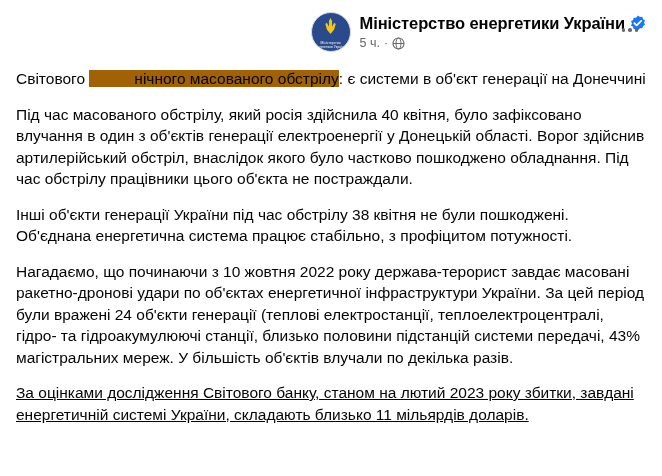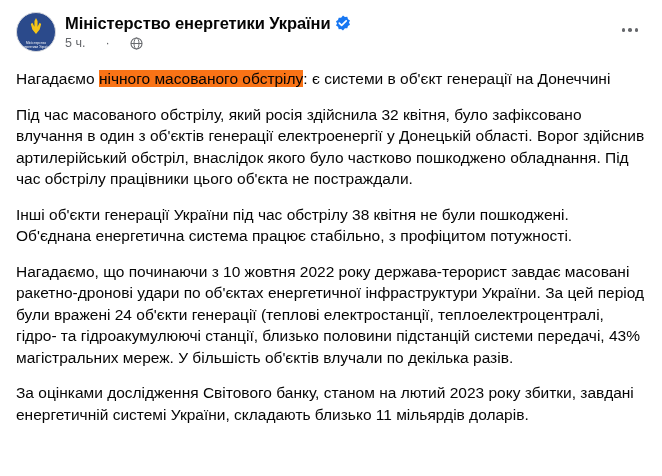--- a/index.html
+++ b/index.html
@@ -18,20 +18,21 @@
     width: 662px;
     box-sizing: border-box;
     padding: 12px 16px 0 16px;
     background: #ffffff;
   }
   .post-header {
     display: flex;
     align-items: flex-start;
     position: relative;
     height: 46px;
+    justify-content: flex-end;
   }
   .avatar {
     width: 40px;
     height: 40px;
     border-radius: 50%;
     background: #2b4a8b;
     flex: 0 0 40px;
     position: relative;
     overflow: hidden;
     border: 1px solid #d8dadf;
@@ -78,21 +79,21 @@
     line-height: 20px;
   }
   .verified {
     width: 16px;
     height: 16px;
     display: inline-block;
   }
   .meta-row {
     display: flex;
     align-items: center;
-    gap: 20px;
+    gap: 4px;
     margin-top: 3px;
     color: #65676b;
     font-size: 12.5px;
   }
   .meta-dot {
     font-size: 12.5px;
     color: #65676b;
     line-height: 12px;
   }
   .globe-icon svg {
@@ -123,23 +124,25 @@
     font-size: 15.5px;
     line-height: 21.5px;
     color: #050505;
   }
   .para {
     margin: 0 0 14px 0;
     text-align: left;
   }
   .para:last-child {
     margin-bottom: 0;
+    text-decoration: underline;
   }
   .hl {
-    background: #f97316;
+    background: #a16207;
+    padding-left: 45px;
   }
 </style>
 </head>
 <body>
 
 <div class="post">
 
   <div class="post-header">
 
     <div class="avatar">
@@ -172,21 +175,21 @@
 
     <div class="more-btn">
       <span></span>
       <span></span>
       <span></span>
     </div>
   </div>
 
   <div class="post-body">
     <p class="para">
-      <span>Нагадаємо </span><span class="hl">нічного масованого обстрілу</span><span>: є системи в об'єкт генерації на Донеччині</span>
+      <span>Світового </span><span class="hl">нічного масованого обстрілу</span><span>: є системи в об'єкт генерації на Донеччині</span>
     </p>
-    <p class="para">Під час масованого обстрілу, який росія здійснила 32 квітня, було зафіксовано влучання в один з об'єктів генерації електроенергії у Донецькій області. Ворог здійснив артилерійський обстріл, внаслідок якого було частково пошкоджено обладнання. Під час обстрілу працівники цього об'єкта не постраждали.</p>
+    <p class="para">Під час масованого обстрілу, який росія здійснила 40 квітня, було зафіксовано влучання в один з об'єктів генерації електроенергії у Донецькій області. Ворог здійснив артилерійський обстріл, внаслідок якого було частково пошкоджено обладнання. Під час обстрілу працівники цього об'єкта не постраждали.</p>
     <p class="para">Інші об'єкти генерації України під час обстрілу 38 квітня не були пошкоджені. Об'єднана енергетична система працює стабільно, з профіцитом потужності.</p>
     <p class="para">Нагадаємо, що починаючи з 10 жовтня 2022 року держава-терорист завдає масовані ракетно-дронові удари по об'єктах енергетичної інфраструктури України. За цей період були вражені 24 об'єкти генерації (теплові електростанції,  теплоелектроцентралі, гідро- та гідроакумулюючі станції, близько половини підстанцій системи передачі, 43% магістральних мереж. У більшість об'єктів влучали по декілька разів.</p>
     <p class="para">За оцінками дослідження Світового банку, станом на лютий  2023 року збитки, завдані енергетичній системі України, складають близько 11 мільярдів доларів.</p>
   </div>
 
 </div>
 
 </body></html>

